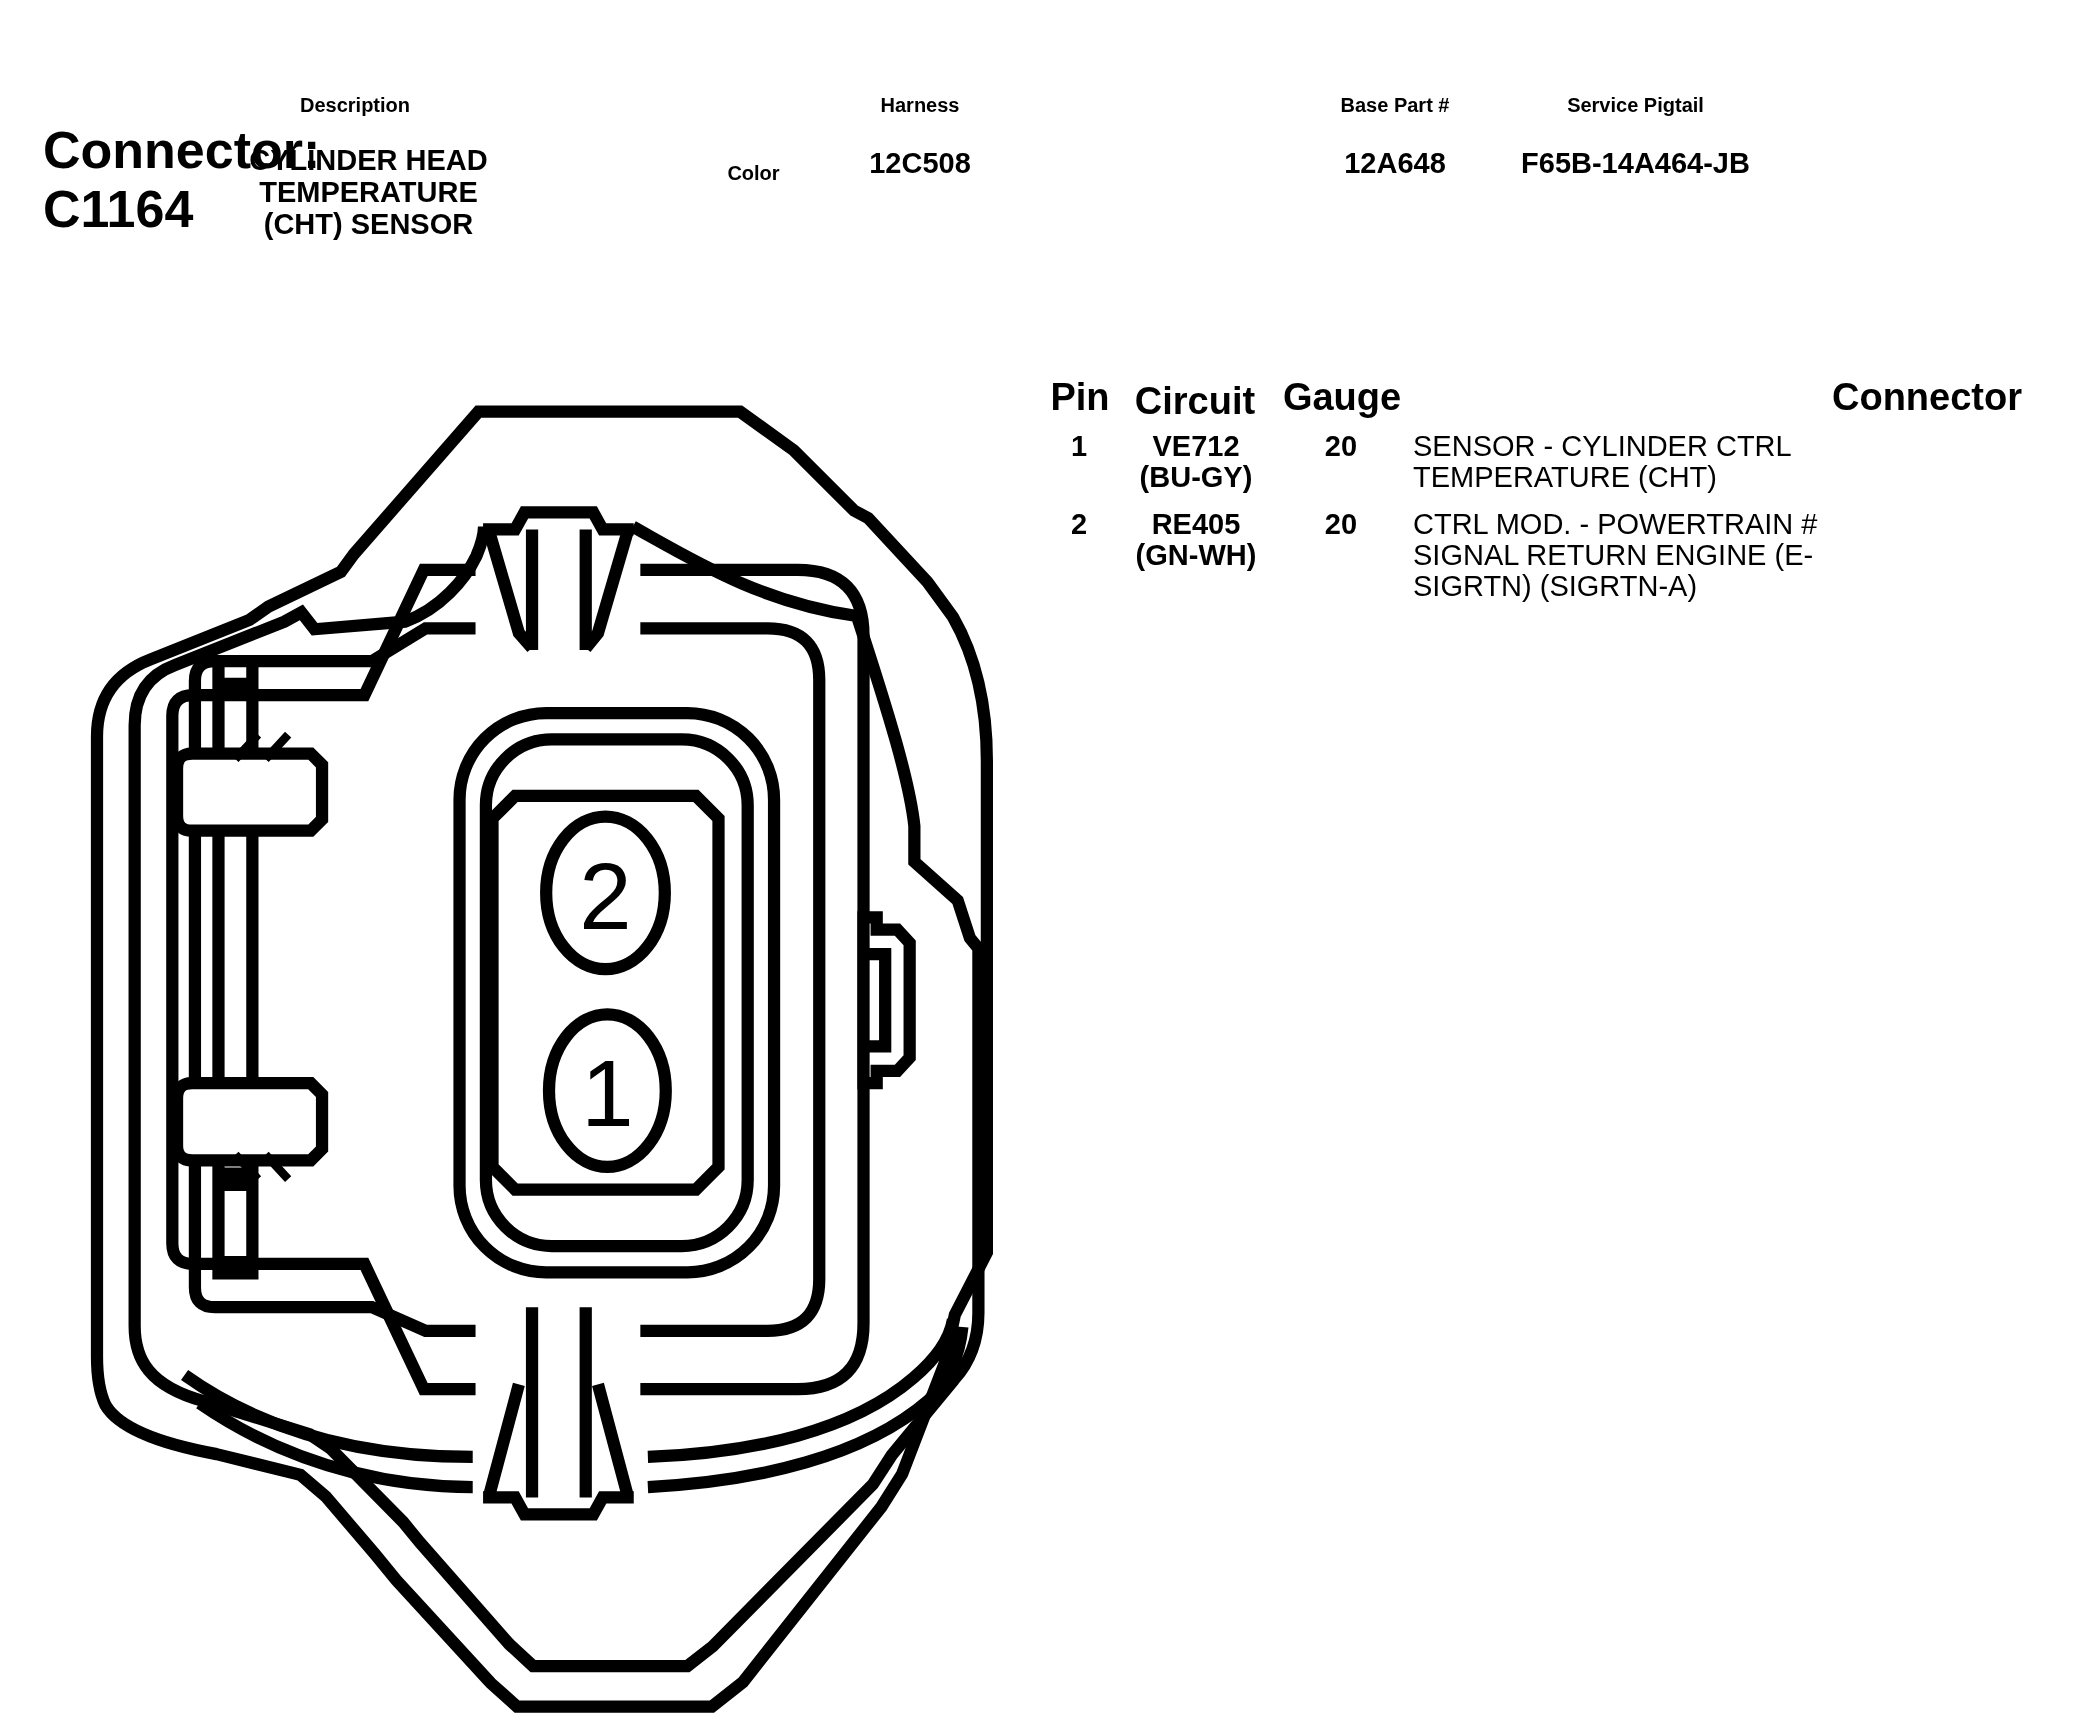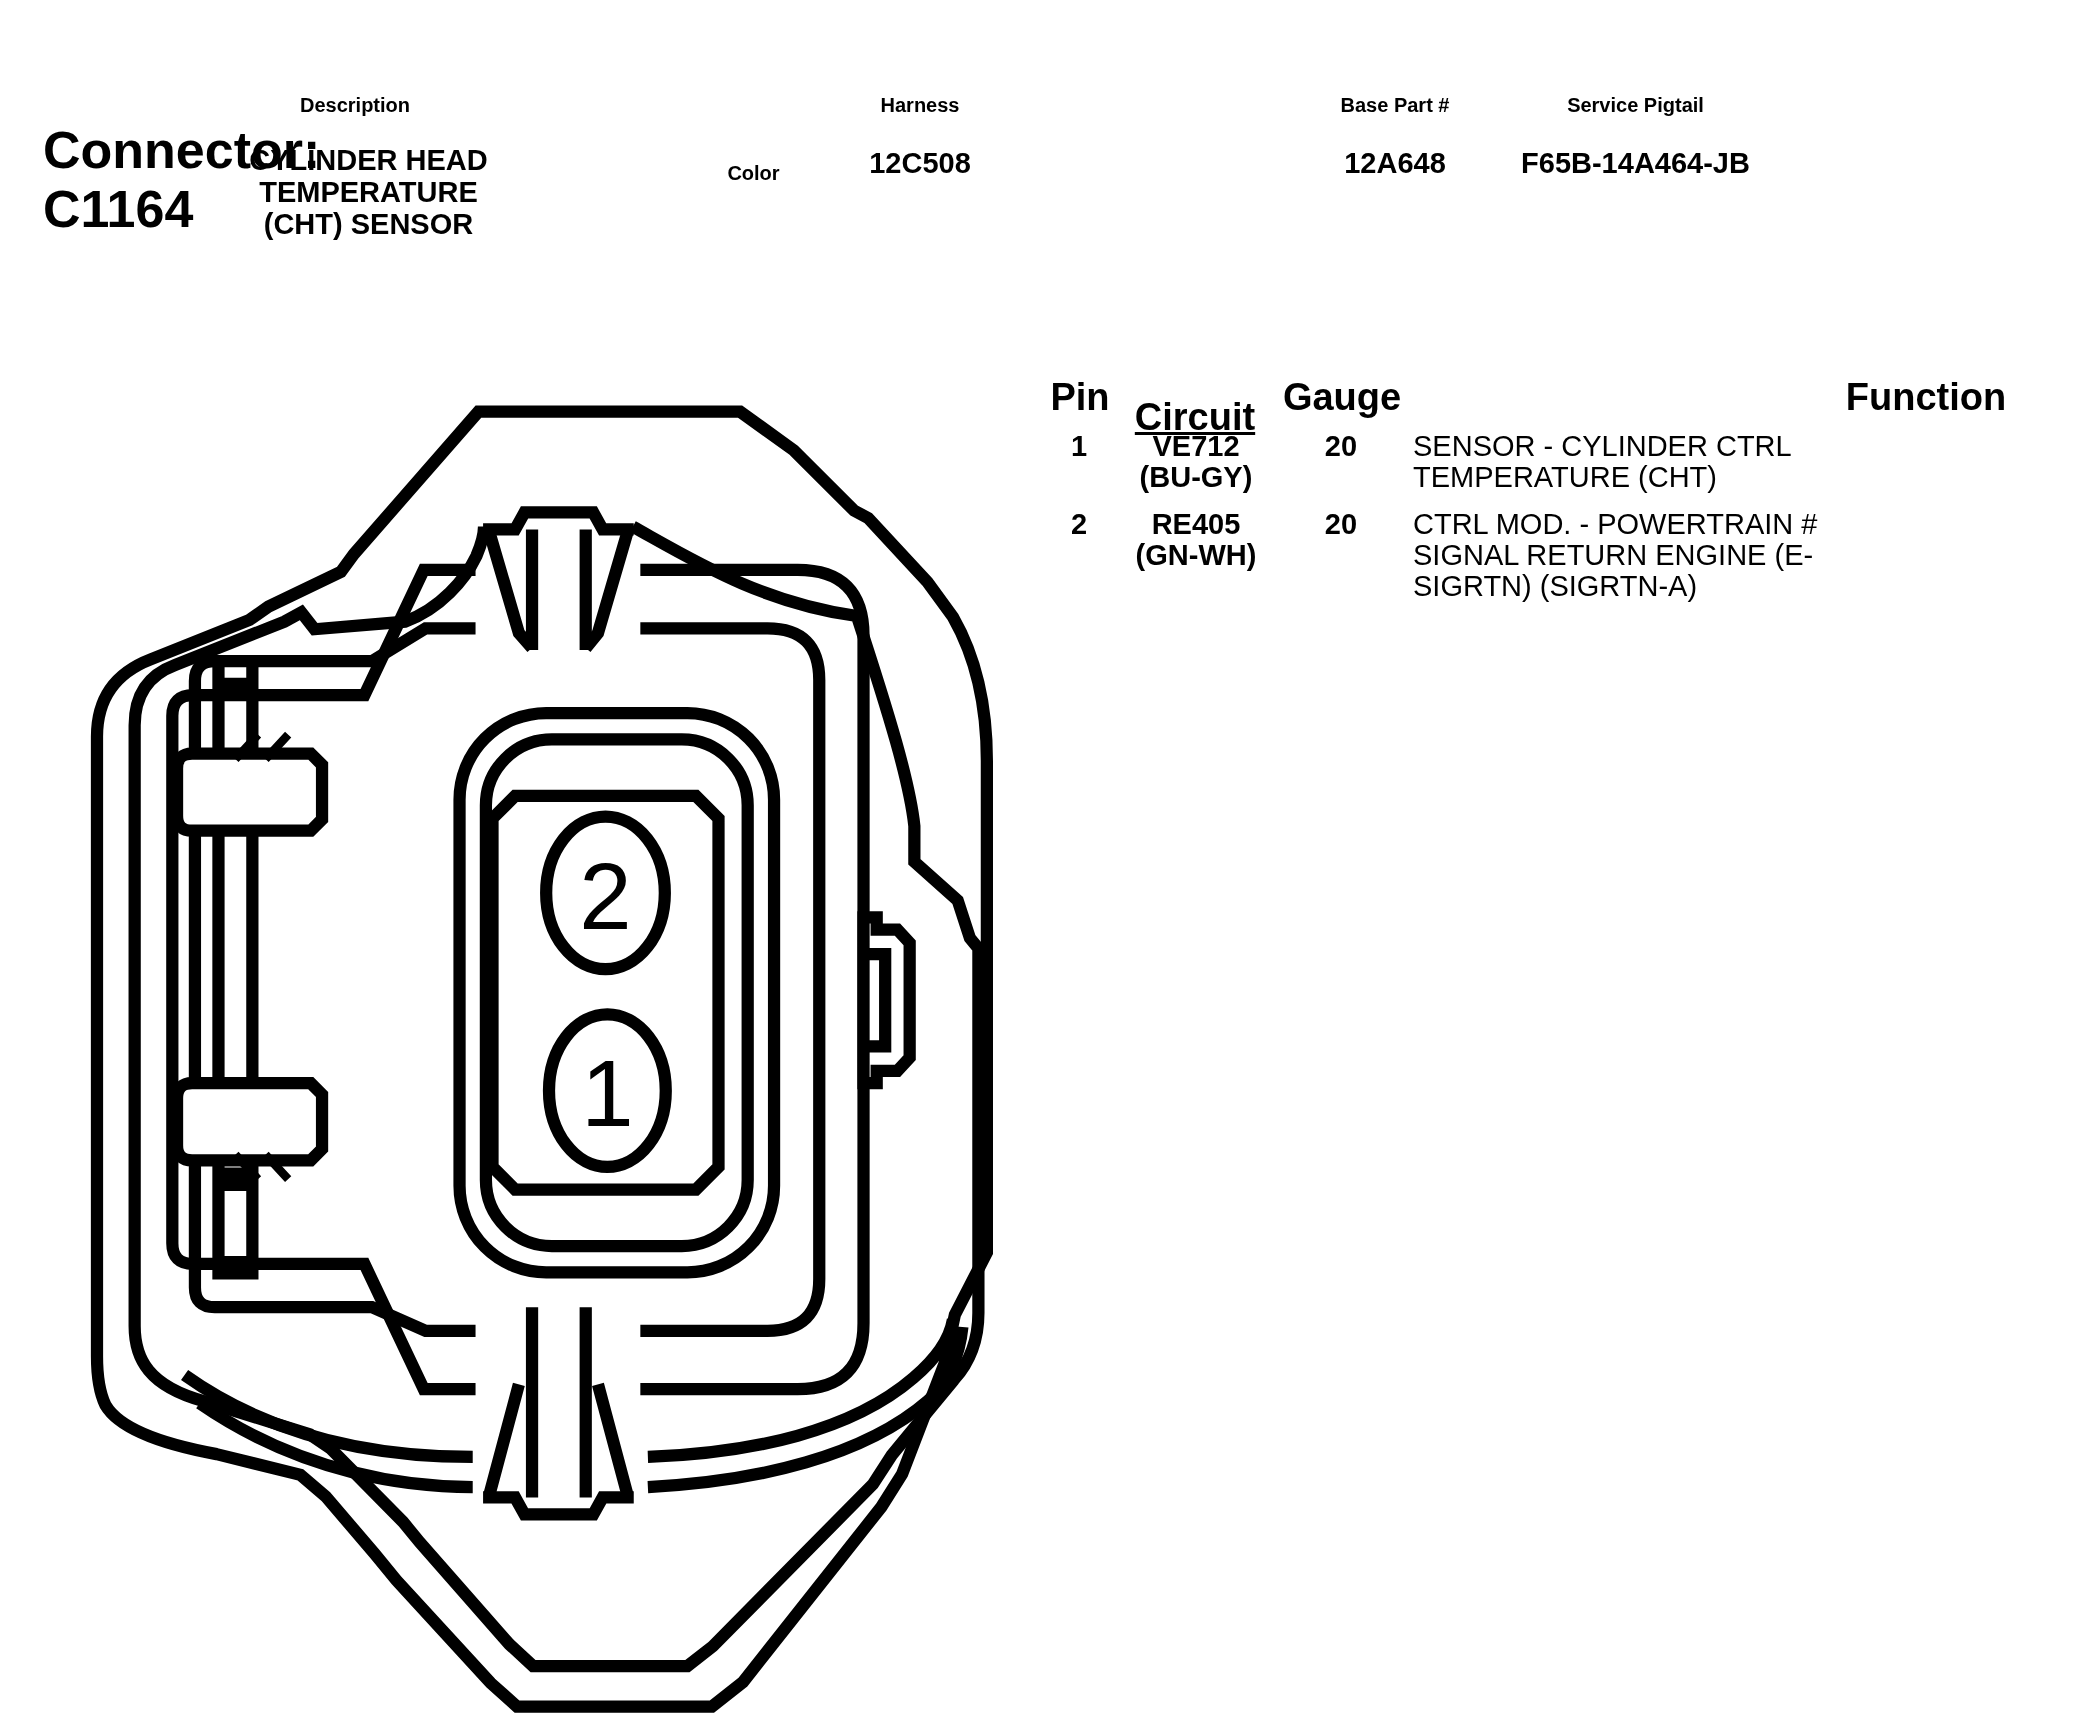--- a/index.html
+++ b/index.html
@@ -44,23 +44,23 @@
   <div class="abs hdr ctr" style="left:826px;top:94px;width:188px;">Harness</div>
   <div class="abs val ctr" style="left:826px;top:147px;width:188px;">12C508</div>
 
   <div class="abs hdr ctr" style="left:1282px;top:94px;width:226px;">Base Part #</div>
   <div class="abs val ctr" style="left:1282px;top:147px;width:226px;">12A648</div>
 
   <div class="abs hdr ctr" style="left:1513px;top:94px;width:245px;">Service Pigtail</div>
   <div class="abs val ctr" style="left:1513px;top:147px;width:245px;">F65B-14A464-JB</div>
 
   <div class="abs tbl-hdr ctr" style="left:1033px;top:376px;width:94px;">Pin</div>
-  <div class="abs tbl-hdr ctr" style="left:1101px;top:396px;width:188px;text-decoration:underline;">Circuit</div>
+  <div class="abs tbl-hdr ctr" style="left:1101px;top:380px;width:188px;">Circuit</div>
   <div class="abs tbl-hdr ctr" style="left:1248px;top:376px;width:188px;">Gauge</div>
-  <div class="abs tbl-hdr ctr" style="left:1832px;top:376px;width:188px;">Function</div>
+  <div class="abs tbl-hdr ctr" style="left:1832px;top:376px;width:188px;">Connector</div>
 
   <div>
     <div class="abs cell ctr" style="left:1032px;top:431px;width:94px;">1</div>
     <div class="abs cell ctr pre" style="left:1102px;top:431px;width:188px;">VE712
 (BU-GY)</div>
     <div class="abs cell ctr" style="left:1247px;top:431px;width:188px;">20</div>
     <div class="abs cell pre" style="left:1413px;top:431px;width:433px;">SENSOR - CYLINDER CTRL
 TEMPERATURE (CHT)</div>
     <div class="abs cell ctr" style="left:1832px;top:431px;width:188px;"></div>
   </div>

